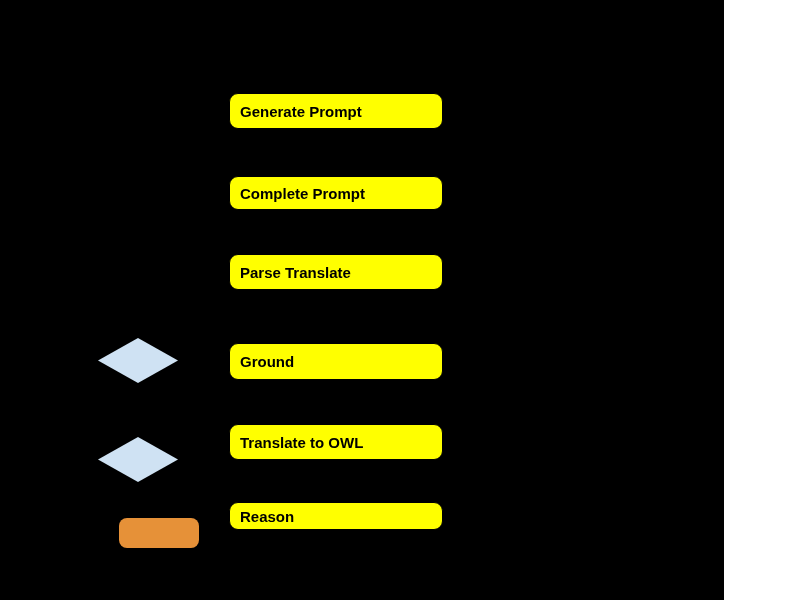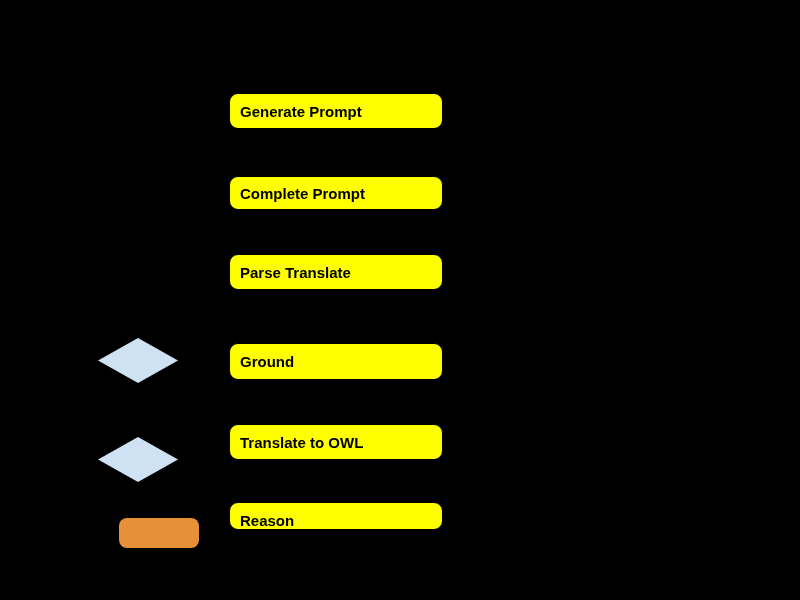--- a/index.html
+++ b/index.html
@@ -1,21 +1,21 @@
 <!DOCTYPE html>
 <html style="--background: #000000; --step-fill: #ffff00; --step-border: #000000; --step-text: #000000; --diamond-fill: #cfe2f3; --accent-fill: #e69138;"><head>
 <meta charset="utf-8">
 <style>
   html, body {
     margin: 0;
     padding: 0;
   }
   .canvas {
     position: relative;
-    width: 800px;
+    width: 724px;
     height: 600px;
     background: var(--background, #000000);
     overflow: hidden;
     font-family: "Liberation Sans", sans-serif;
   }
   .step {
     position: absolute;
     left: 229px;
     width: 214px;
     background: var(--step-fill, #ffff00);
@@ -30,21 +30,21 @@
     font-weight: bold;
     font-size: 15px;
     color: var(--step-text, #000000);
     white-space: nowrap;
   }
   .step-1 { top: 93px;  height: 36px; }
   .step-2 { top: 176px; height: 34px; text-align: right; }
   .step-3 { top: 254px; height: 36px; }
   .step-4 { top: 343px; height: 37px; }
   .step-5 { top: 424px; height: 36px; }
-  .step-6 { top: 502px; height: 28px; align-items: flex-end; }
+  .step-6 { top: 502px; height: 28px; }
   .diamond {
     position: absolute;
     left: 98px;
     width: 80px;
     height: 45px;
     background: var(--diamond-fill, #cfe2f3);
     clip-path: polygon(50% 0, 100% 50%, 50% 100%, 0 50%);
   }
   .diamond-1 { top: 338px; }
   .diamond-2 { top: 437px; }

